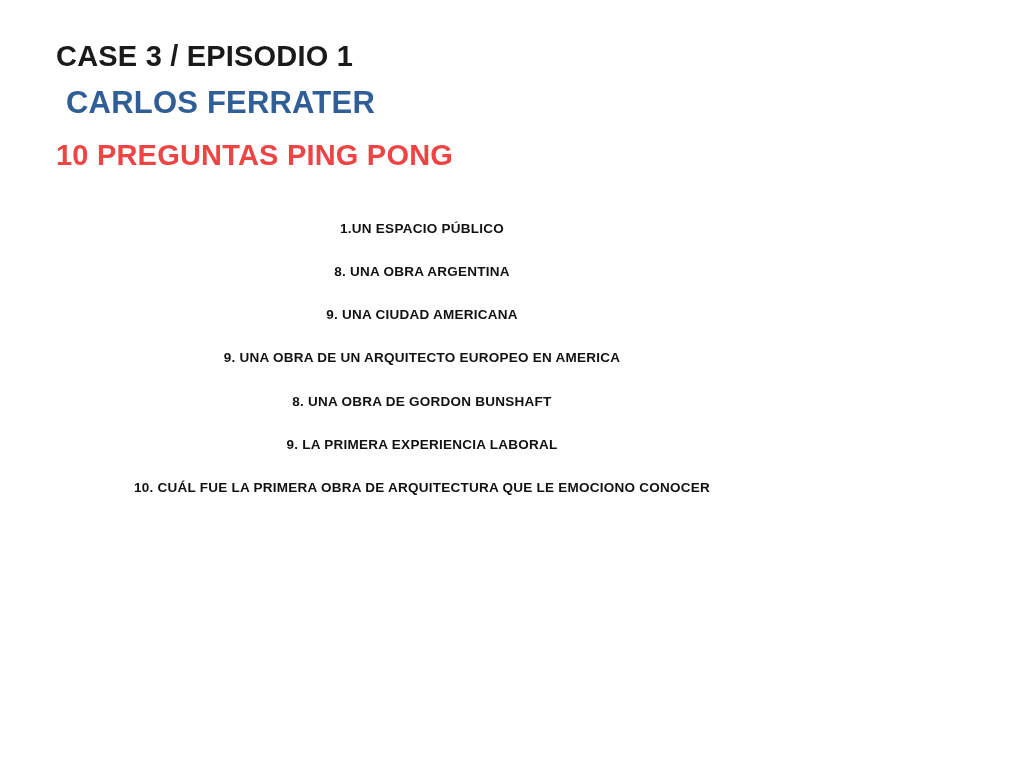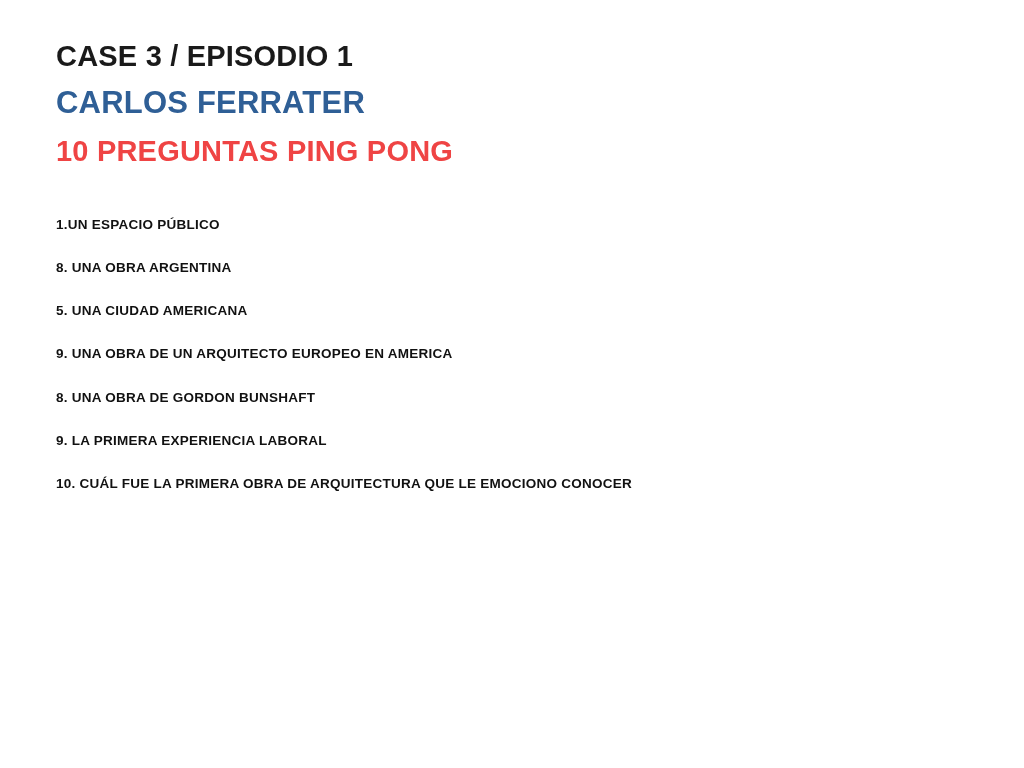--- a/index.html
+++ b/index.html
@@ -31,21 +31,21 @@
     letter-spacing: 0.2px;
     line-height: 1.38;
     margin: 0;
   }
   .title-name {
     font-size: 31px;
     font-weight: bold;
     color: #2f5f96;
     letter-spacing: 0.2px;
     line-height: 1.38;
-    margin: 0;
+    margin: 10px;
     margin-top: 6px;
   }
   .title-sub {
     font-size: 29px;
     font-weight: bold;
     color: #ef4444;
     letter-spacing: 0.2px;
     line-height: 1.38;
     margin: 0;
     margin-top: 6px;
@@ -55,36 +55,37 @@
     list-style: none;
     padding: 0;
   }
   .question-item {
     font-size: 13.5px;
     font-weight: bold;
     color: #111111;
     letter-spacing: 0.25px;
     line-height: 1.2;
     margin-bottom: 27px;
+    text-align: center;
   }
 </style>
 </head>
 <body>
 
 <div class="slide">
 
   <div class="heading-block">
     <h1 class="title-case">CASE 3 / EPISODIO 1</h1>
     <h2 class="title-name">CARLOS FERRATER</h2>
     <h3 class="title-sub">10 PREGUNTAS PING PONG</h3>
   </div>
 
   <ul class="questions">
     <li class="question-item">1.UN ESPACIO PÚBLICO</li>
     <li class="question-item">8. UNA OBRA ARGENTINA</li>
-    <li class="question-item">5. UNA CIUDAD AMERICANA</li>
+    <li class="question-item">9. UNA CIUDAD AMERICANA</li>
     <li class="question-item">9. UNA OBRA DE UN ARQUITECTO EUROPEO EN AMERICA</li>
     <li class="question-item">8. UNA OBRA DE GORDON BUNSHAFT</li>
     <li class="question-item">9. LA PRIMERA EXPERIENCIA LABORAL</li>
     <li class="question-item">10. CUÁL FUE LA PRIMERA OBRA DE ARQUITECTURA QUE LE EMOCIONO CONOCER</li>
   </ul>
 
 </div>
 
 </body></html>

